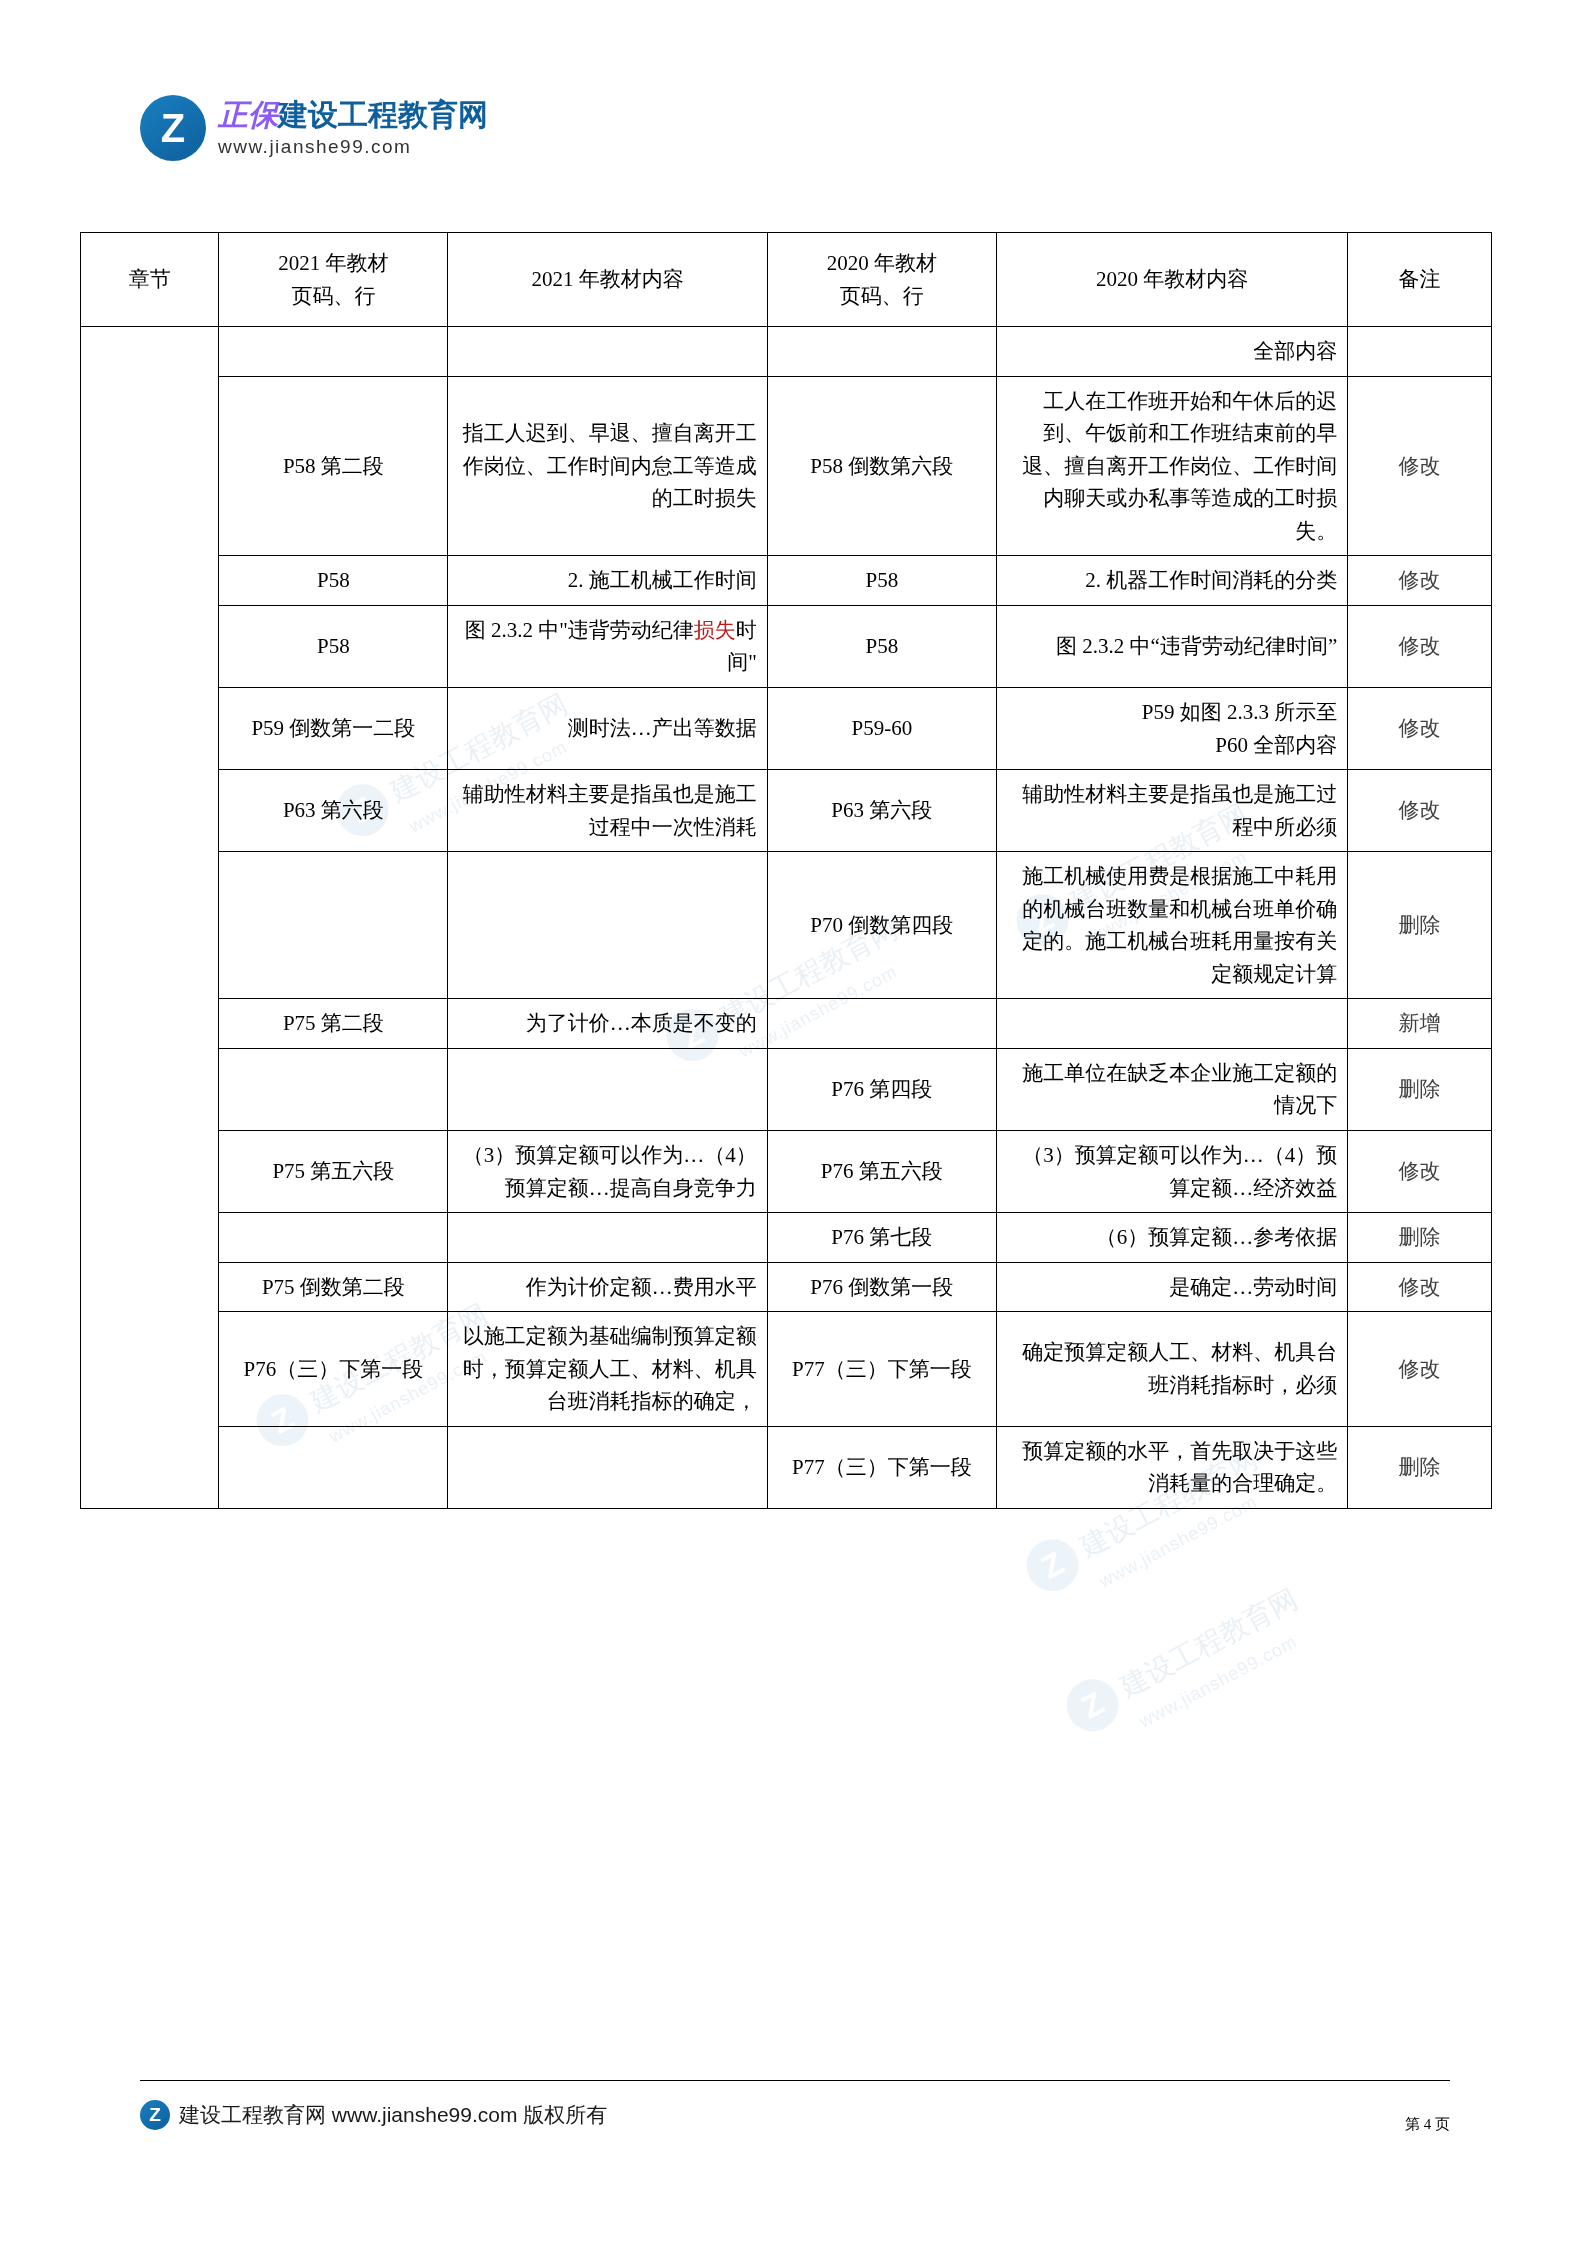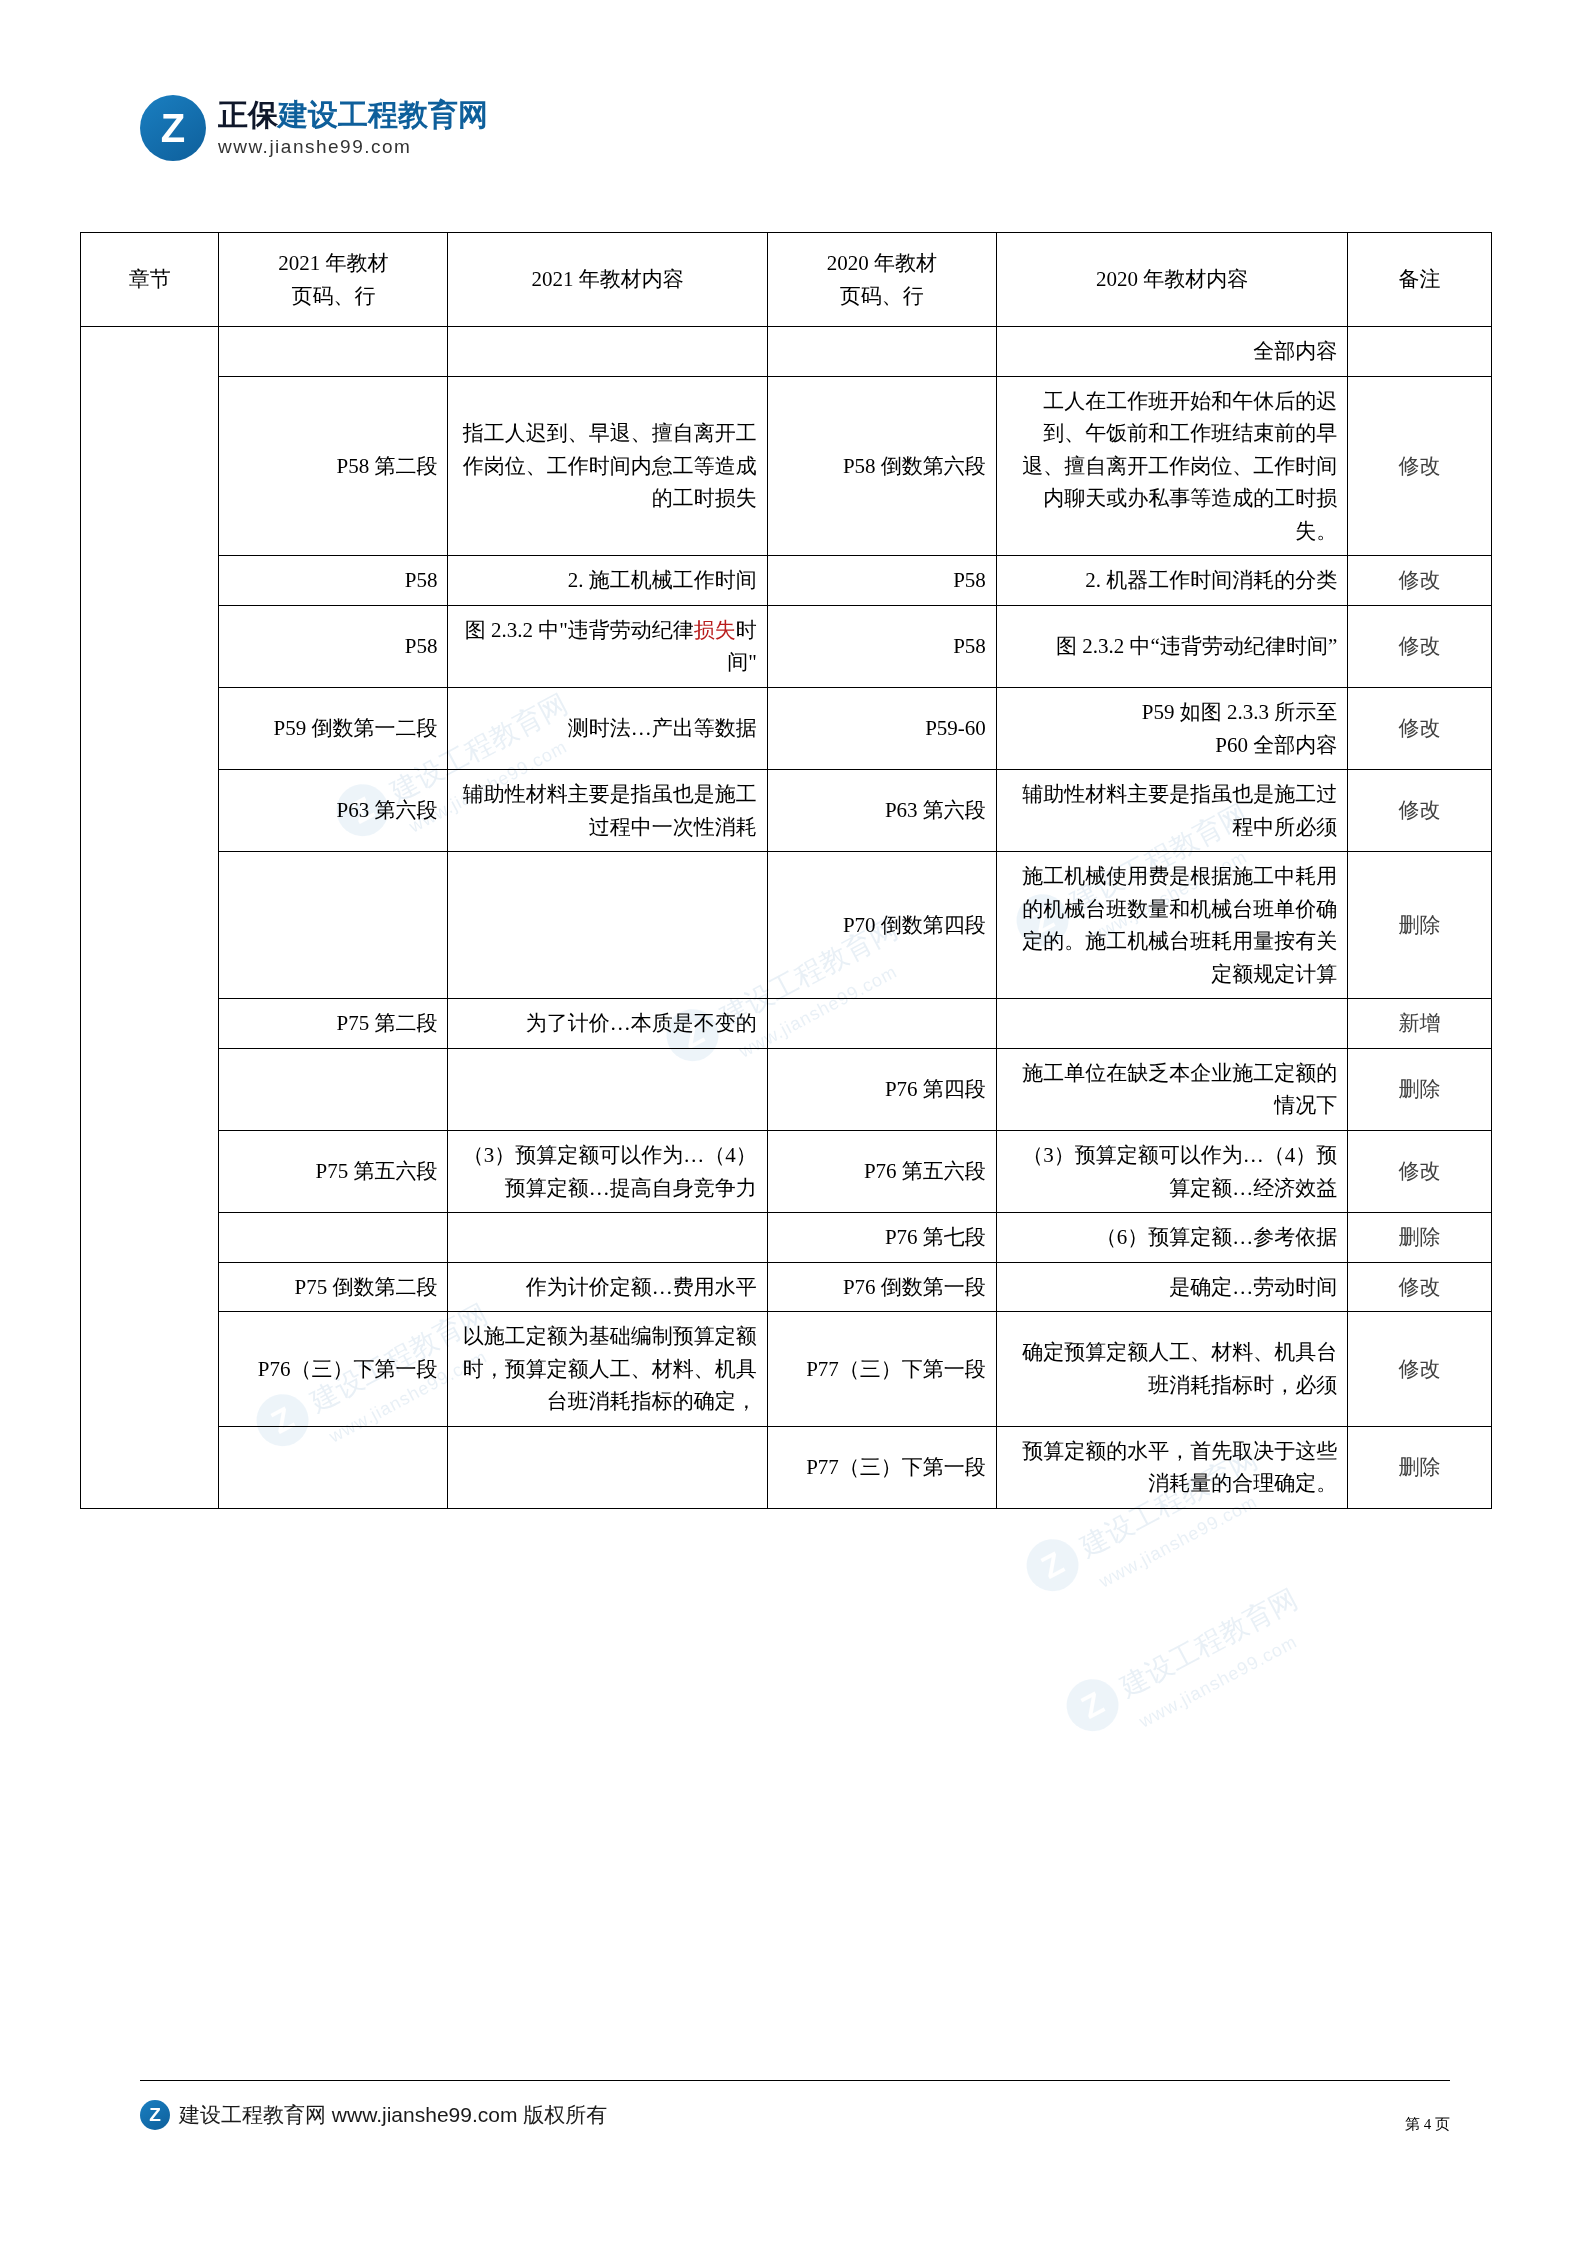--- a/index.html
+++ b/index.html
@@ -61,21 +61,22 @@
     margin-left: 12px;
   }
   .logo-line1 {
     font-family: "Liberation Sans", sans-serif;
     font-size: 30px;
     font-weight: bold;
     line-height: 1.12;
     white-space: nowrap;
   }
   .logo-line1 .red {
-    color: #0f172a;
+    color: #8b5cf6;
+    font-style: italic;
   }
   .logo-line1 .blue {
     color: #0e5f9b;
   }
   .logo-line2 {
     font-family: "Liberation Sans", sans-serif;
     font-size: 19px;
     letter-spacing: 1.5px;
     color: #333333;
     margin-top: 4px;
@@ -116,21 +117,21 @@
     font-weight: normal;
     padding: 14px 8px;
   }
   .col-a { width: 130px; }
   .col-b { width: 215px; }
   .col-c { width: 300px; }
   .col-d { width: 215px; }
   .col-e { width: 330px; }
   .col-f { width: 135px; }
 
-  td.center { text-align: right; }
+  td.center { text-align: center; }
   td.left { text-align: right; }
   .note {
     color: #404040;
     text-align: center;
     font-weight: normal;
   }
   .hl-red { color: #b91c1c; }
 
   
   .chapter-cell {

